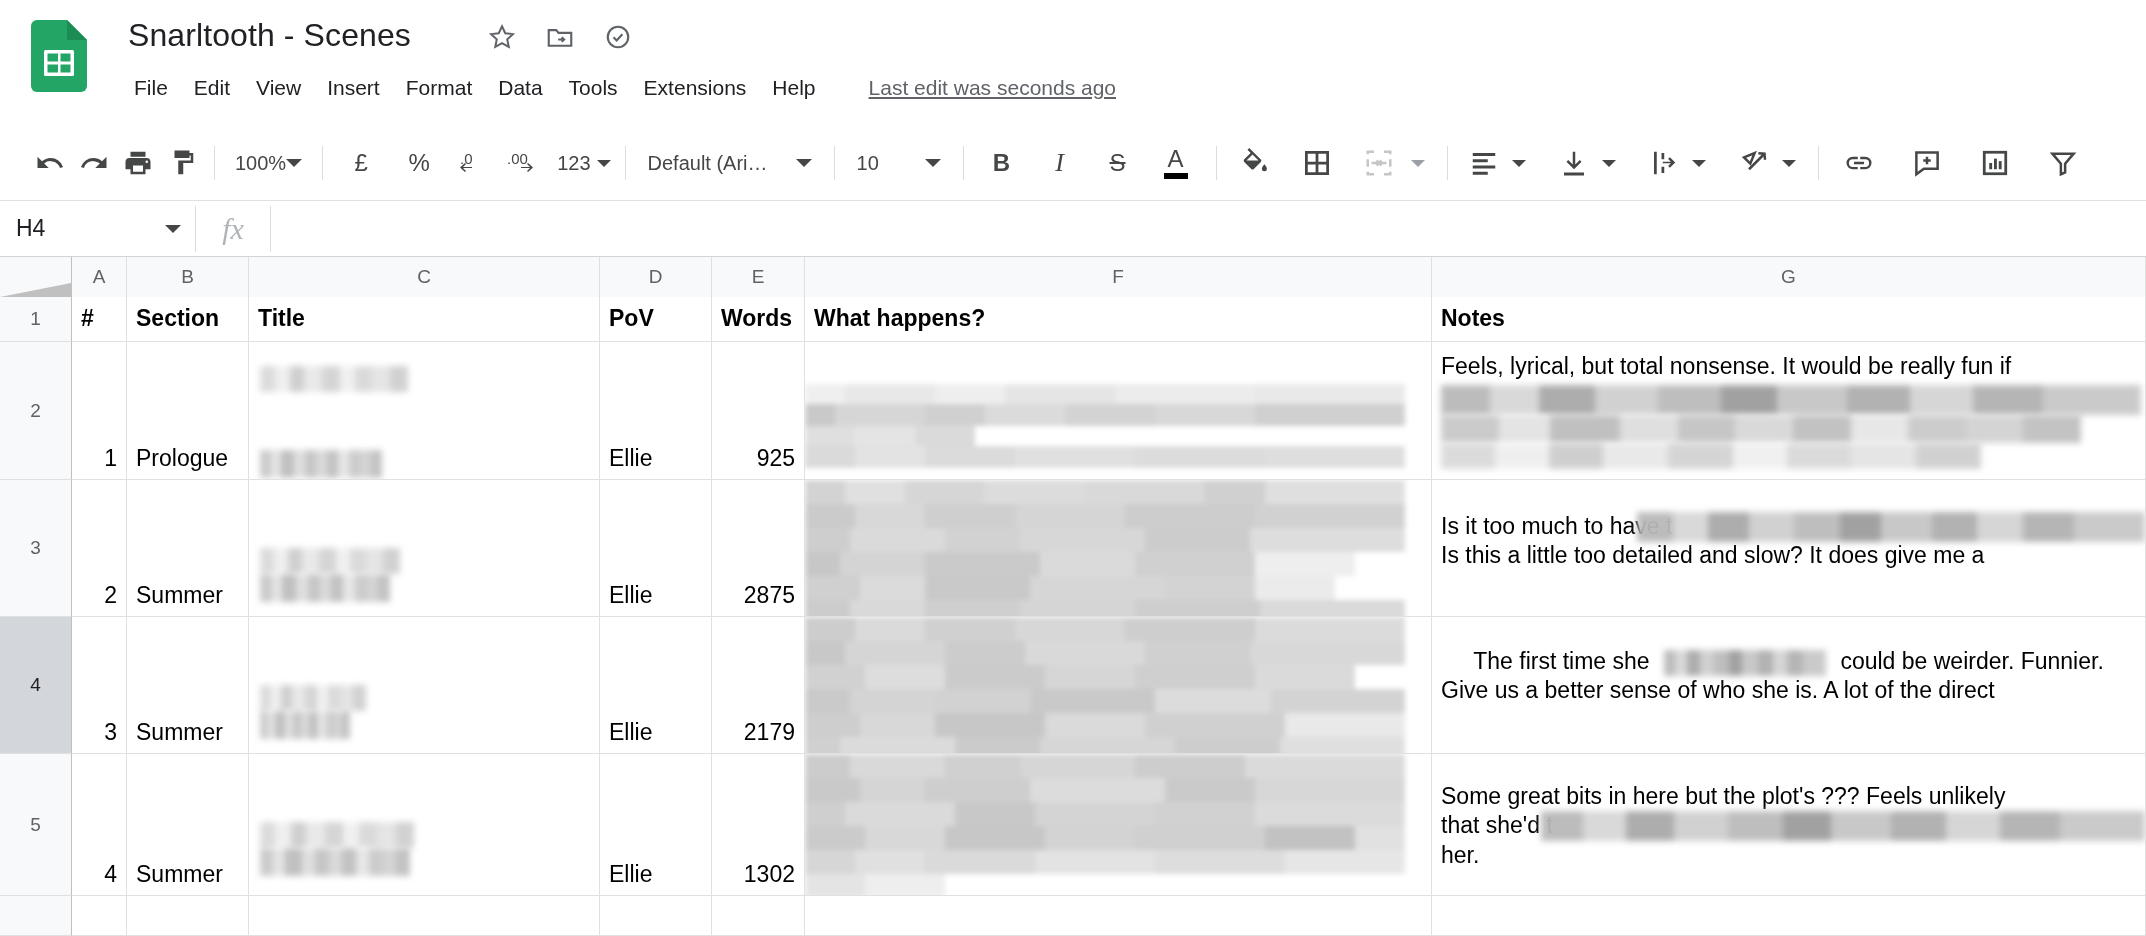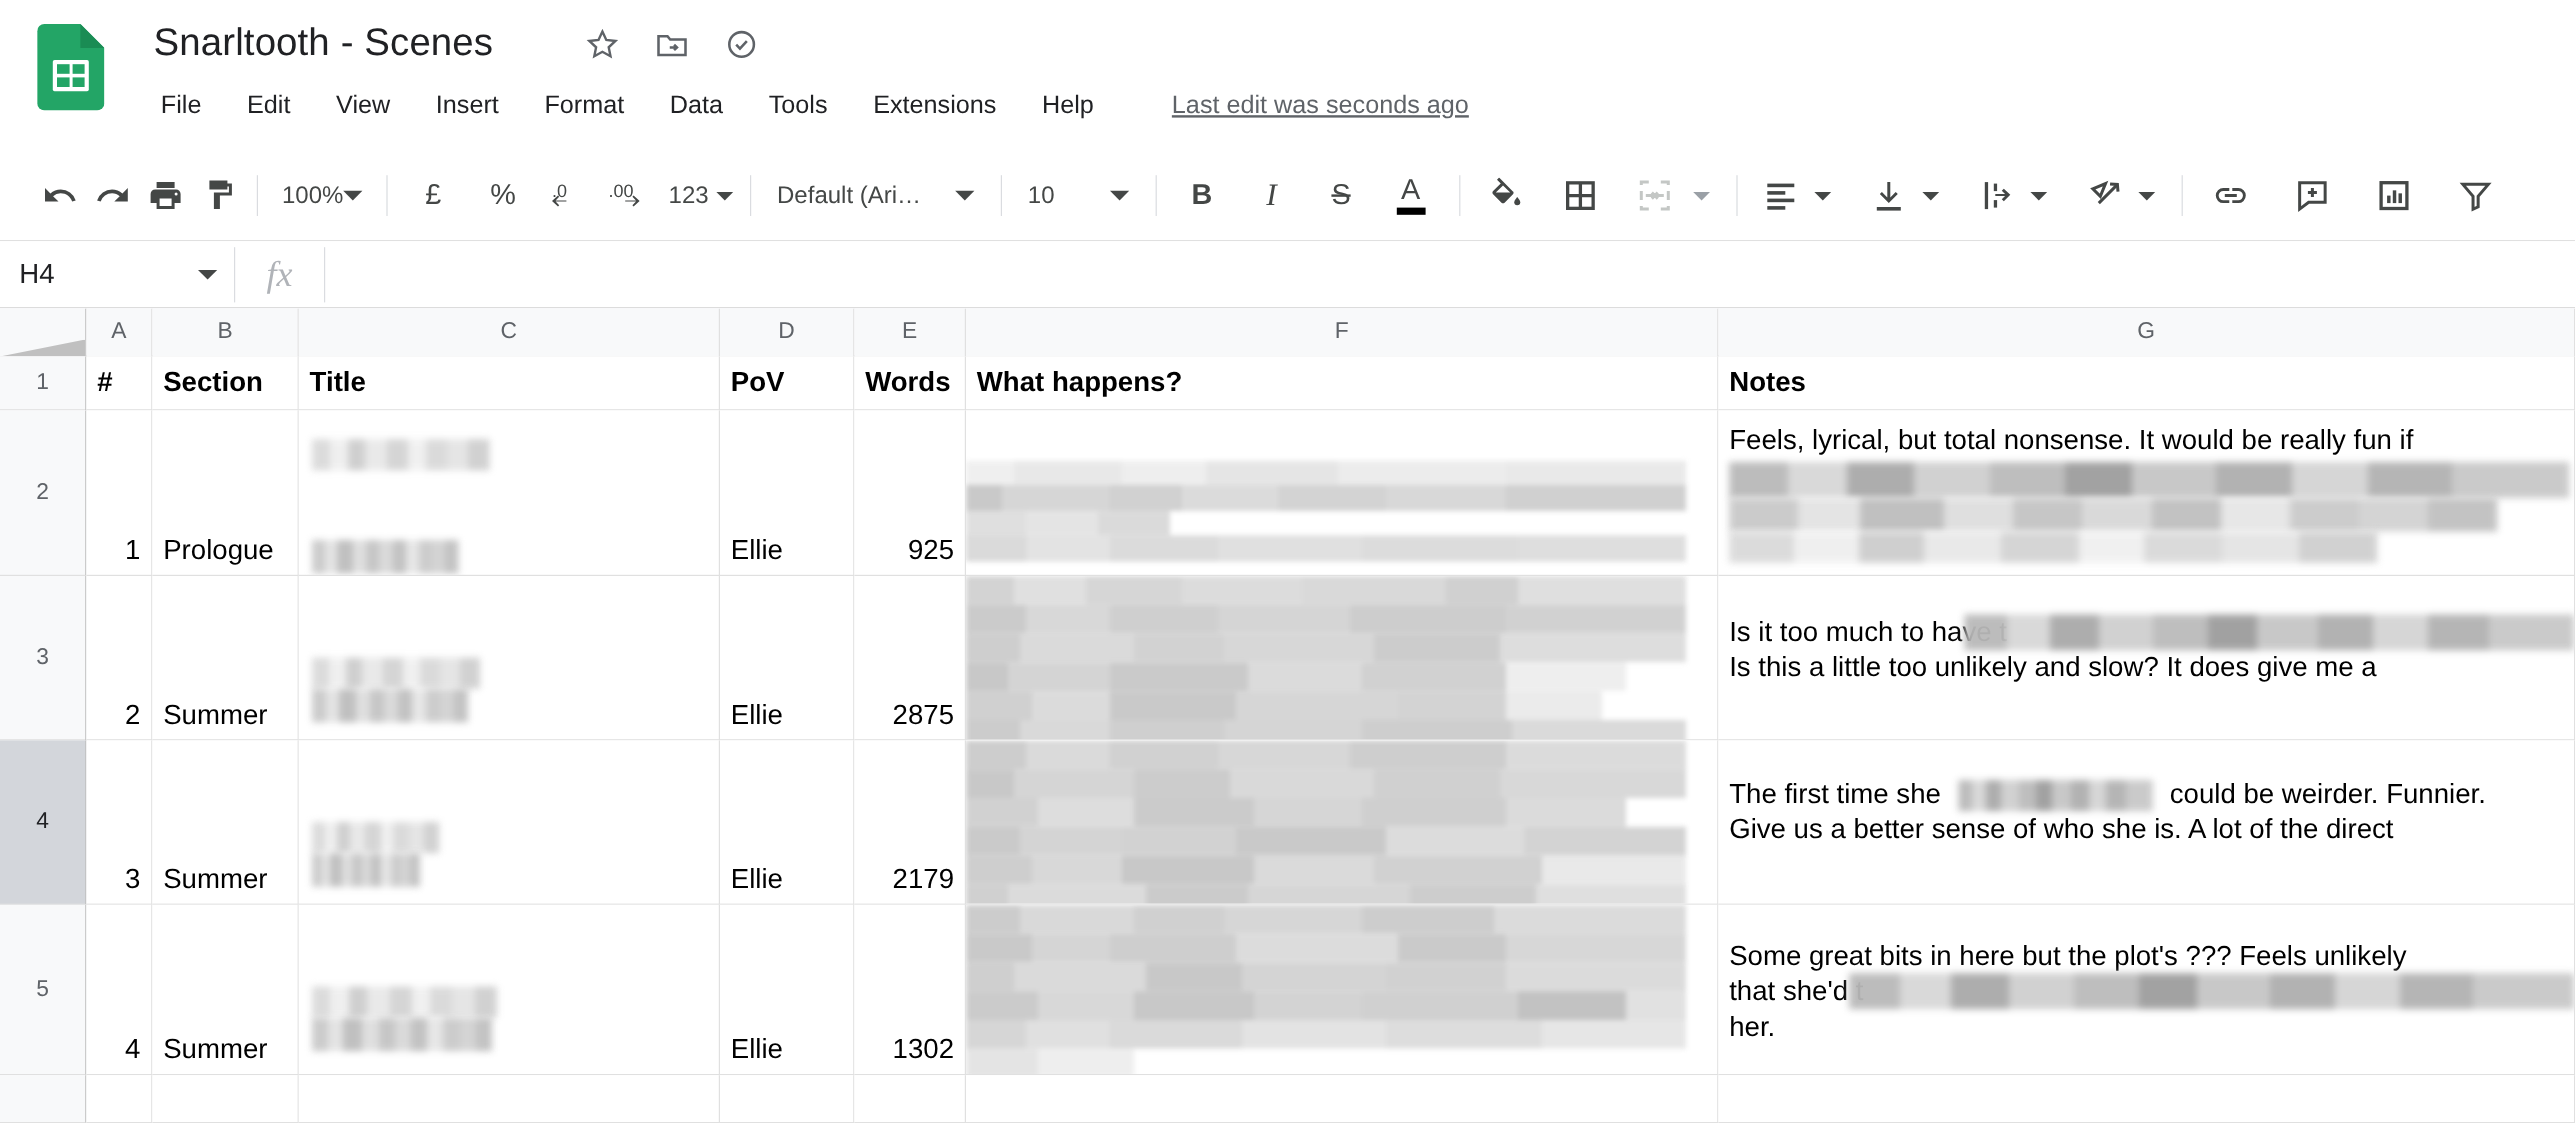--- a/index.html
+++ b/index.html
@@ -26,21 +26,21 @@
     position: absolute; left: 128px; top: 17px;
     font-size: 32px; color: #202124; letter-spacing: 0.1px;
     white-space: nowrap;
   }
   .title-icons { position: absolute; left: 487px; top: 22px; display: flex; gap: 28px; align-items: center; }
   .title-icons .ticon { width: 30px; height: 30px; color: #5f6368; cursor: pointer; }
   .title-icons .ticon svg { display: block; width: 30px; height: 30px; }
 
   .menubar {
     position: absolute; left: 128px; top: 72px;
-    display: flex; align-items: center; gap: 12px;
+    display: flex; align-items: center; gap: 0px;
     font-size: 21px; color: #202124;
     white-space: nowrap;
   }
   .menu-item { padding: 0 13px; cursor: pointer; line-height: 32px; }
   .menu-item:first-child { padding-left: 6px; }
   .last-edit {
     margin-left: 40px; font-size: 21px; color: #5f6368;
     text-decoration: underline; cursor: pointer; line-height: 32px;
   }
 
@@ -589,21 +589,21 @@
         <div class="mcell" style="width:125px;height:24px;background:#c9c9c9"></div>
         <div class="mcell" style="width:145px;height:24px;background:#d6d6d6"></div>
       </div>
     </div>
   </div>
   <div class="cell notes" style="left:1432px;top:223px; width:714px; height:137px;">
     <div style="position:relative; padding-top:22px;">
       <span>Is it too much to have t</span>
       <span class="blur g2" style="position:absolute;left:196px;top:22px;width:508px;height:30px;"></span>
     </div>
-    <div>Is this a little too unlikely and slow? It does give me a</div>
+    <div>Is this a little too detailed and slow? It does give me a</div>
   </div>
 
   <div class="rowh sel" style="top:360px; height:137px;">4</div>
   <div class="cell num bot" style="left:72px;  top:360px; width:55px;  height:137px;">
     <span>3</span>
   </div>
   <div class="cell bot" style="left:127px; top:360px; width:122px; height:137px;">
     <span>Summer</span>
   </div>
   <div class="cell" style="left:249px; top:360px; width:351px; height:137px;">
@@ -663,21 +663,21 @@
         <div class="mcell" style="width:35px;height:24px;background:#cbcbcb"></div>
         <div class="mcell" style="width:115px;height:24px;background:#d8d8d8"></div>
         <div class="mcell" style="width:85px;height:24px;background:#c6c6c6"></div>
         <div class="mcell" style="width:135px;height:24px;background:#d2d2d2"></div>
         <div class="mcell" style="width:105px;height:24px;background:#c8c8c8"></div>
         <div class="mcell" style="width:125px;height:24px;background:#dcdcdc"></div>
       </div>
     </div>
   </div>
   <div class="cell notes" style="left:1432px;top:360px; width:714px; height:137px;">
-    <div style="position:relative; padding-top:20px;">
+    <div style="position:relative; padding-top:20px;text-align:center;">
       <span>The first time she</span>
       <span class="blur g2" style="display:inline-block;width:162px;height:26px;vertical-align:middle;margin:0 8px;"></span>
       <span>could be weirder. Funnier.</span>
     </div>
     <div>Give us a better sense of who she is. A lot of the direct</div>
   </div>
 
   <div class="rowh" style="top:497px; height:142px;">5</div>
   <div class="cell num bot" style="left:72px;  top:497px; width:55px;  height:142px;">
     <span>4</span>

